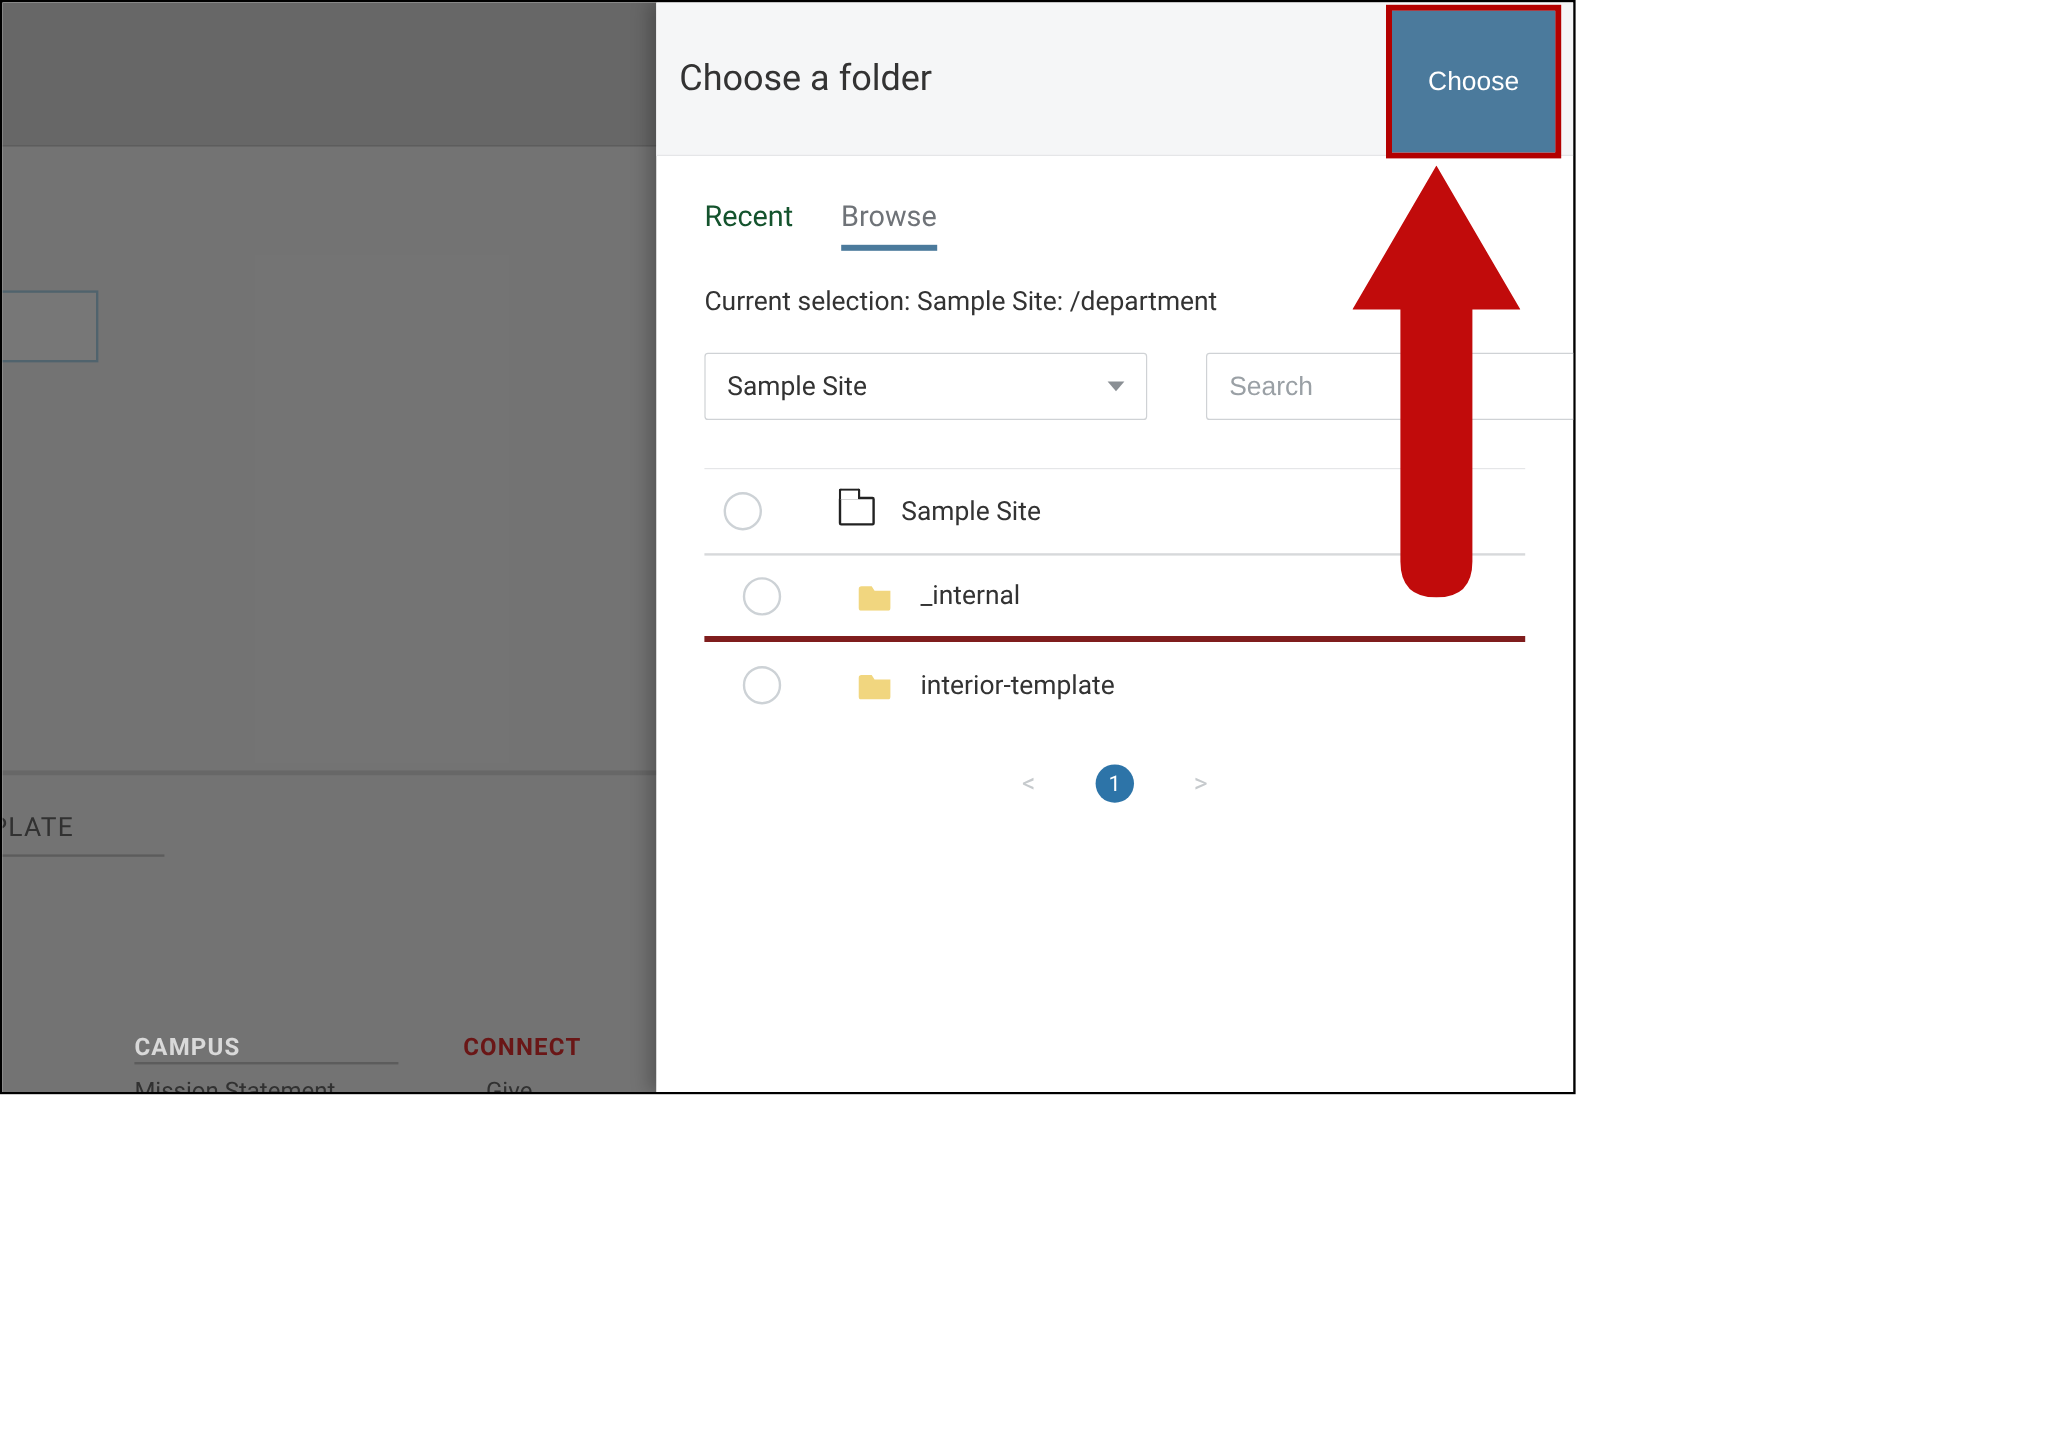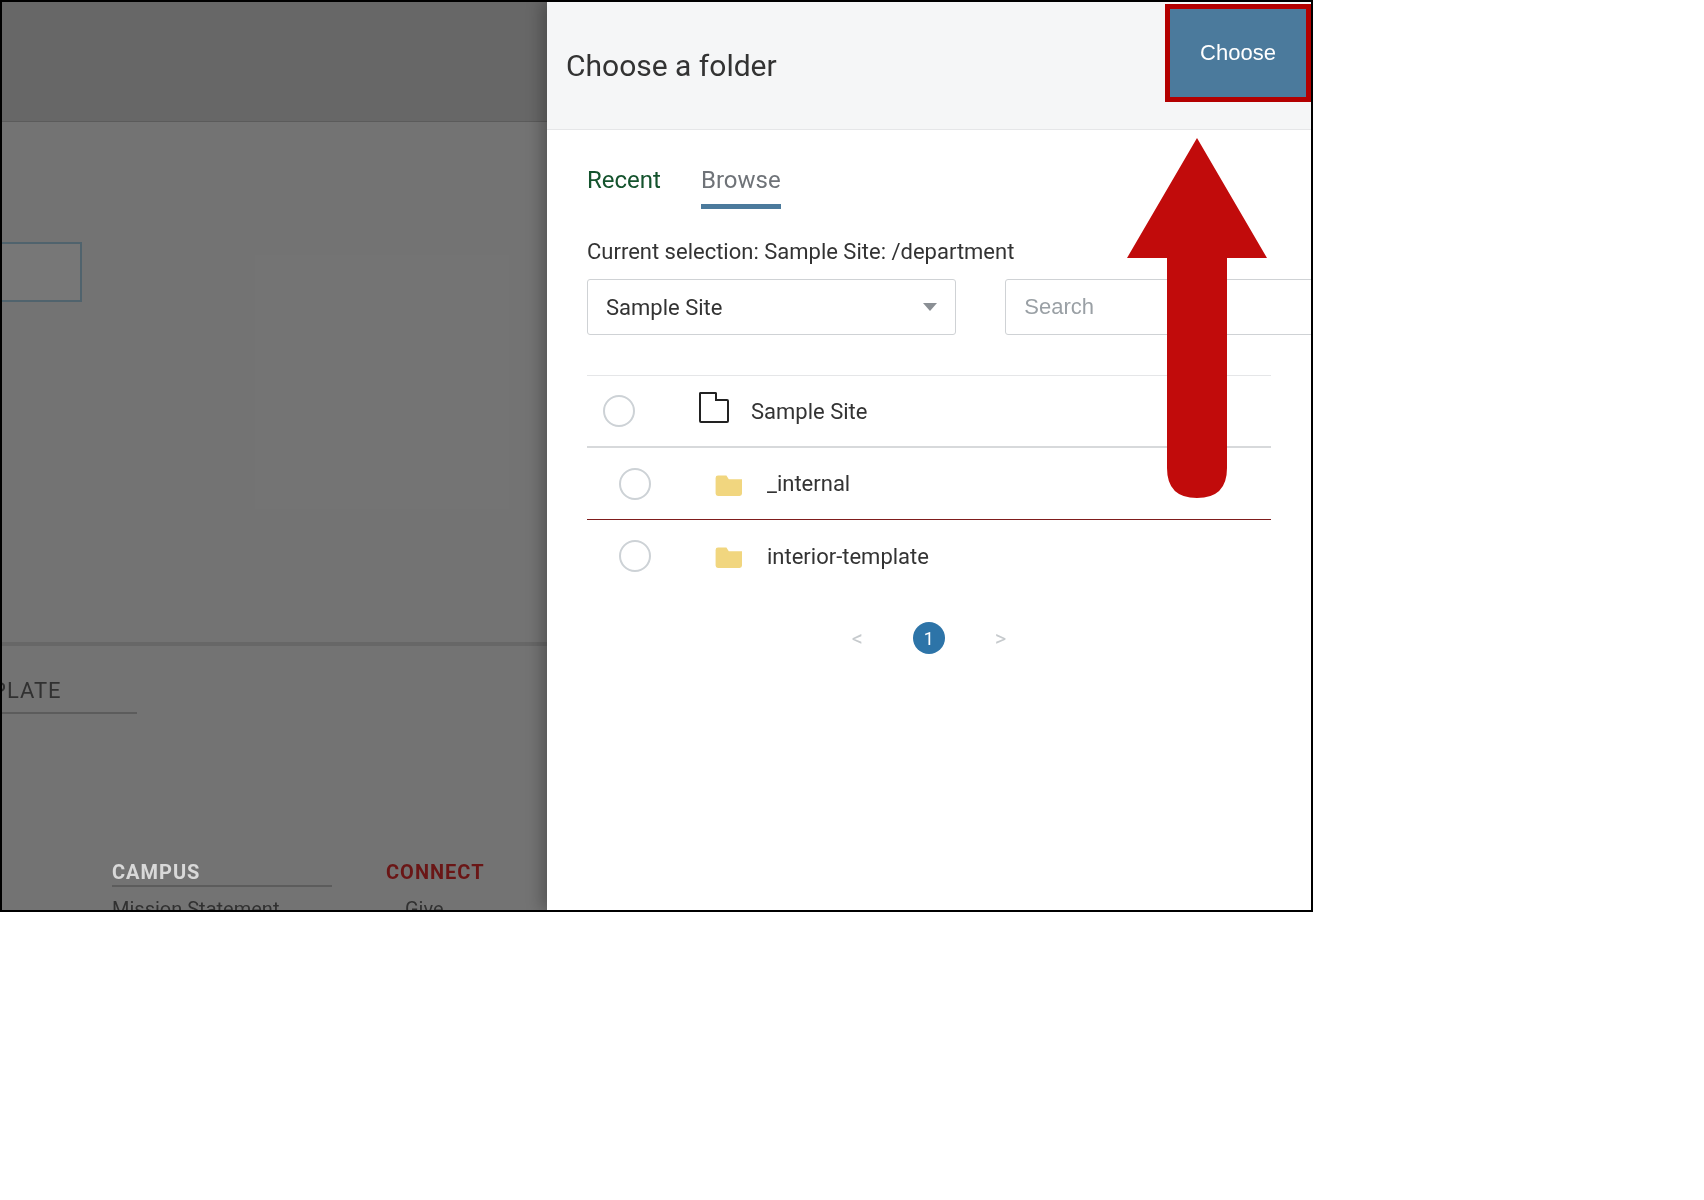--- a/index.html
+++ b/index.html
@@ -46,56 +46,56 @@
     display:flex;
     align-items:center;
     padding:0 19px;
   }
   .panel-title { font-size:30px; color:#333; font-weight:400; flex:1; }
   .btn-cancel {
     font-size:22px; color:#6d7278; background:transparent; border:none;
     padding:20px 28px; cursor:pointer;
   }
   .btn-choose-wrap {
-    position:absolute; right:0; top:2px;
-    width:146px; height:98px;
+    position:absolute; right:10px; top:2px;
+    width:146px; height:128px;
     border:5px solid #b30000;
   }
   .btn-choose {
     width:100%; height:100%;
     background:#4b7a9c; color:#fff; font-size:22px;
     border:none; cursor:pointer;
   }
 
   .panel-body { padding:36px 40px 0 40px; }
 
   .tabs { display:flex; gap:40px; margin-bottom:30px; }
   .tab { font-size:24px; color:#8a8f94; padding-bottom:10px; cursor:pointer; }
   .tab.link { color:#14532d; }
   .tab.active { color:#6f7378; border-bottom:5px solid #4b7a9c; }
 
-  .current-sel { font-size:22px; color:#333; margin-bottom:15px; }
+  .current-sel { font-size:22px; color:#333; margin-bottom:30px; }
 
   .controls { display:flex; gap:20px; margin-bottom:40px; }
   .dropdown {
     flex:0 0 54%; height:56px; border:1px solid #cfd2d5; border-radius:3px;
     display:flex; align-items:center; padding:0 18px; font-size:22px; color:#333;
     justify-content:space-between; cursor:pointer;
   }
   .caret { width:0; height:0; border-left:7px solid transparent; border-right:7px solid transparent; border-top:8px solid #8a8f94; }
   .search-input {
     flex:1; height:56px; border:1px solid #cfd2d5; border-radius:3px;
     font-size:22px; padding:0 18px; color:#333;margin-left:29px;
   }
   .search-input::placeholder { color:#9aa0a5; }
 
   .tree { border-top:1px solid #e5e6e8; }
   .row {
     display:flex; align-items:center; height:72px;
-    padding-left:16px; border-bottom:1px solid #7f1d1d; gap:22px;
+    padding-left:16px; border-bottom:5px solid #7f1d1d; gap:22px;
     font-size:22px; color:#333;
   }
   .row.root { border-bottom:2px solid #d7d9db; }
   .row.child { padding-left:32px; }
   .row.selected { background:#eceef0; }
 
   .radio { width:32px; height:32px; border:2px solid #cdd2d6; border-radius:50%; display:flex; align-items:center; justify-content:center; cursor:pointer; flex:0 0 auto;}
   .radio.sel-wrap {
     width:46px; height:46px; border:2px solid #6f98b6; border-radius:3px;
     display:flex; align-items:center; justify-content:center; margin-left:-6px;

